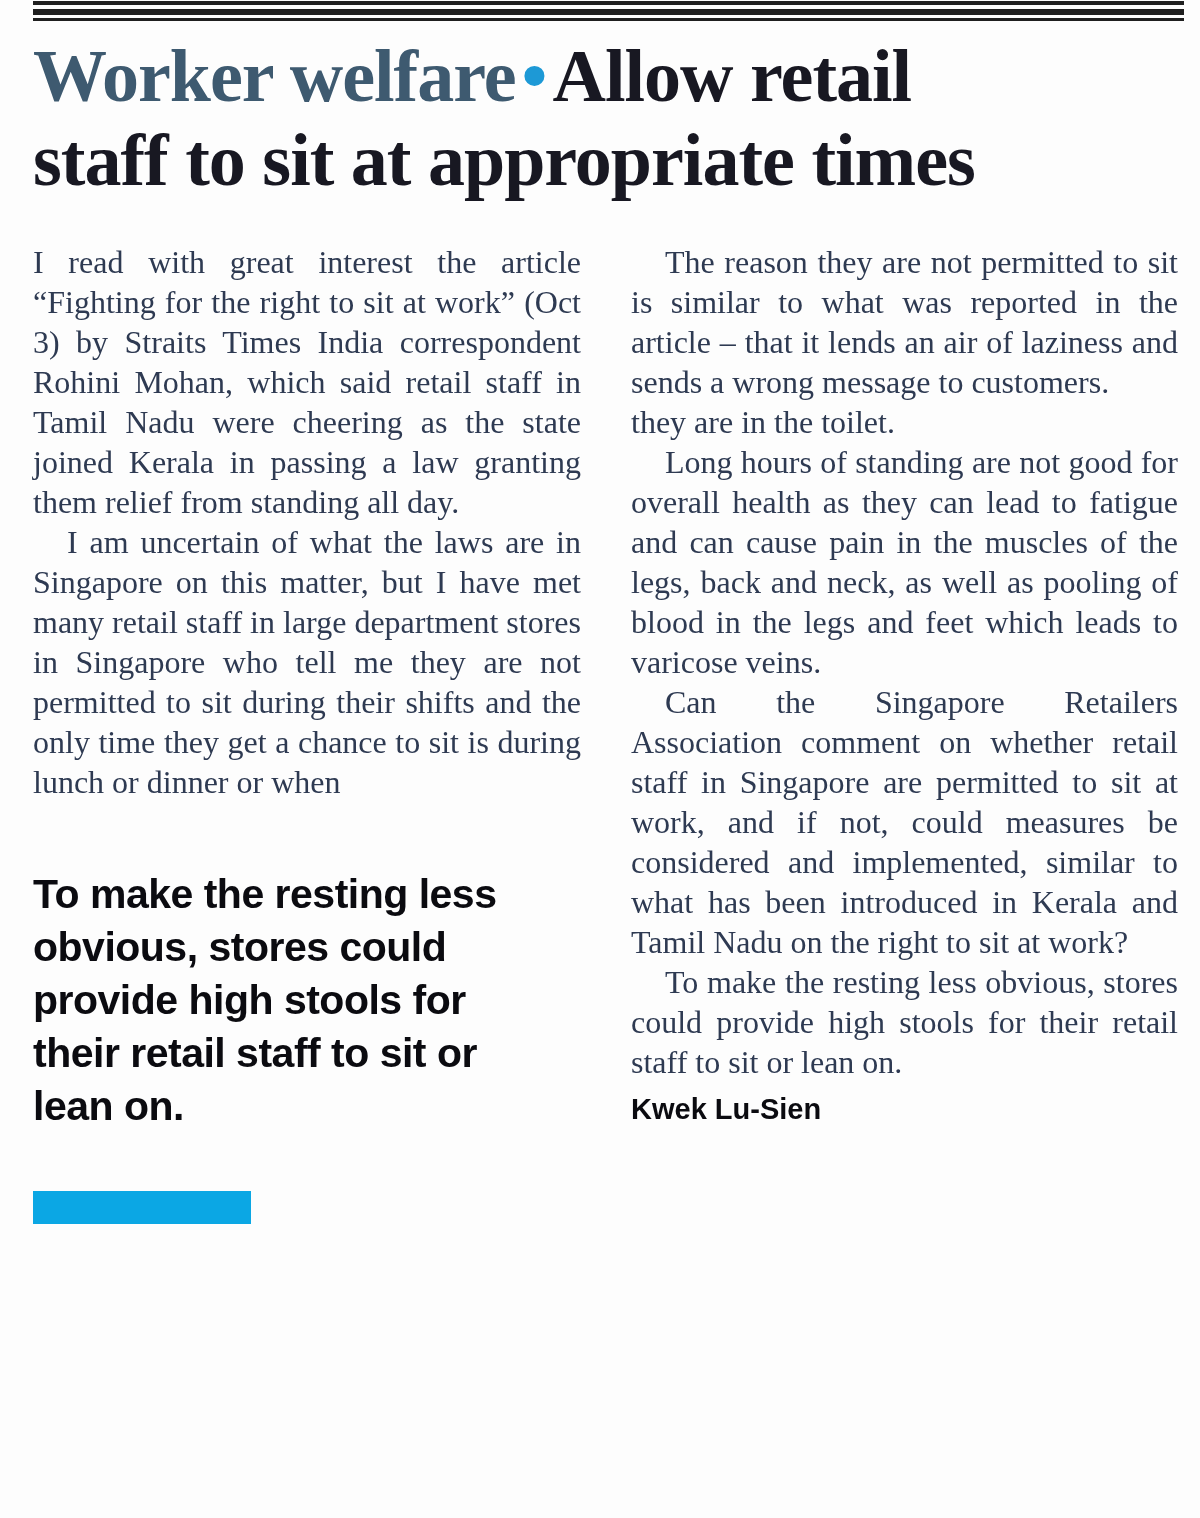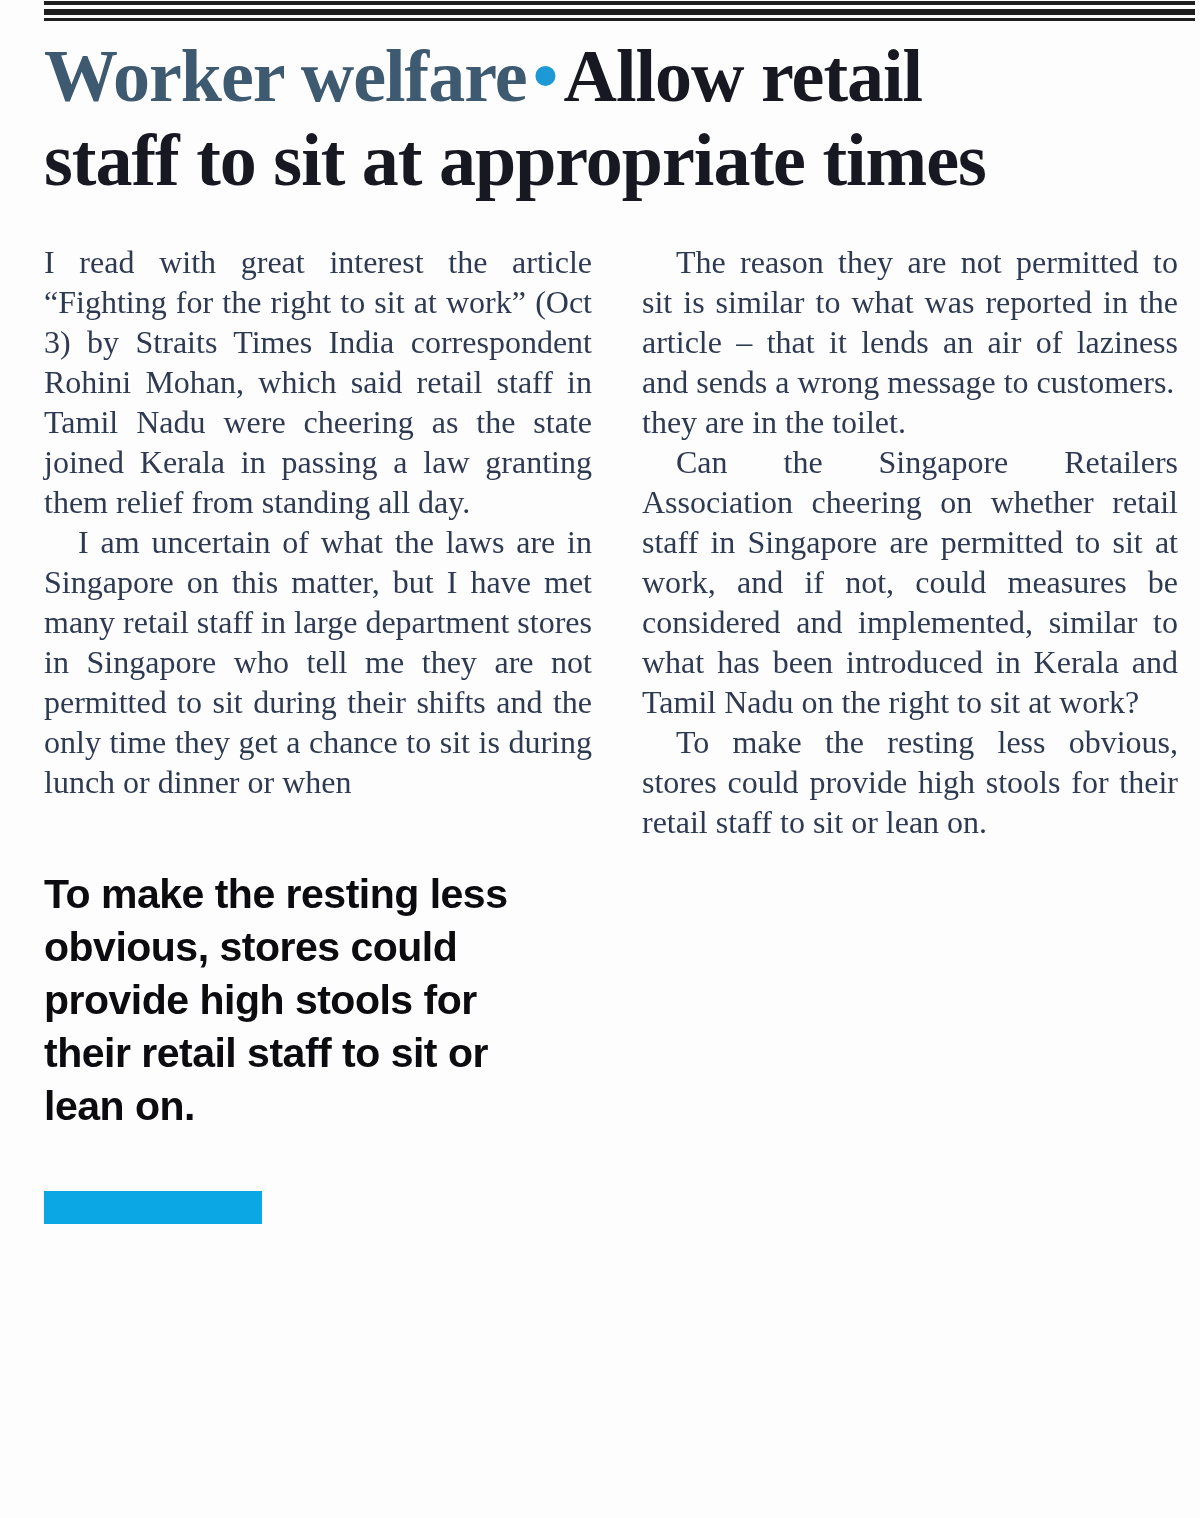--- a/index.html
+++ b/index.html
@@ -12,21 +12,21 @@
     --quote-text:#0b0b10;
     --paper:#fdfdfd;
   }
   *{box-sizing:border-box;margin:0;padding:0;}
   html,body{background:#fff;}
   .page{
     position:relative;
     width:1200px;height:1518px;
     overflow:hidden;
     background:var(--paper);
-    padding:0 22px 0 44px;
+    padding:0 22px 0 33px;
     font-family:"Liberation Serif",serif;
   }
   
   .rules{padding-top:1px;width:1151px;}
   .rule{background:var(--rule-color);}
   .rule-1{height:4px;margin-bottom:4px;}
   .rule-2{height:6px;margin-bottom:3px;}
   .rule-3{height:3px;}
   
   .headline{
@@ -104,18 +104,20 @@
       <p class="body indent">I am uncertain of what the laws are in Singapore on this matter, but I have met many retail staff in large department stores in Singapore who tell me they are not permitted to sit during their shifts and the only time they get a chance to sit is during lunch or dinner or when</p>
       <div class="pull-quote">To make the resting less obvious, stores could provide high stools for their retail staff to sit or lean on.</div>
       <div class="blue-bar"></div>
     </div>
 
     <div class="col-divider"></div>
 
     <div class="col-right">
       <p class="body indent">The reason they are not permitted to sit is similar to what was reported in the article – that it lends an air of laziness and sends a wrong message to customers.</p>
       <p class="body">they are in the toilet.</p>
-      <p class="body indent">Can the Singapore Retailers Association cheering on whether retail staff in Singapore are permitted to sit at work, and if not, could measures be considered and implemented, similar to what has been introduced in Kerala and Tamil Nadu on the right to sit at work?</p>
+      <p class="body indent">Long hours of standing are not good for overall health as they can lead to fatigue and can cause pain in the muscles of the legs, back and neck, as well as pooling of blood in the legs and feet which leads to varicose veins.</p>
+      <p class="body indent">Can the Singapore Retailers Association comment on whether retail staff in Singapore are permitted to sit at work, and if not, could measures be considered and implemented, similar to what has been introduced in Kerala and Tamil Nadu on the right to sit at work?</p>
       <p class="body indent">To make the resting less obvious, stores could provide high stools for their retail staff to sit or lean on.</p>
+      <p class="byline">Kwek Lu-Sien</p>
     </div>
 
   </div>
 </div>
 
 </body></html>

